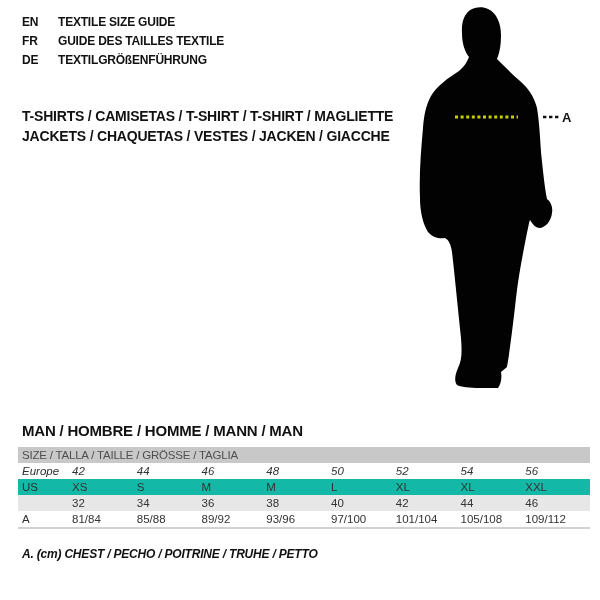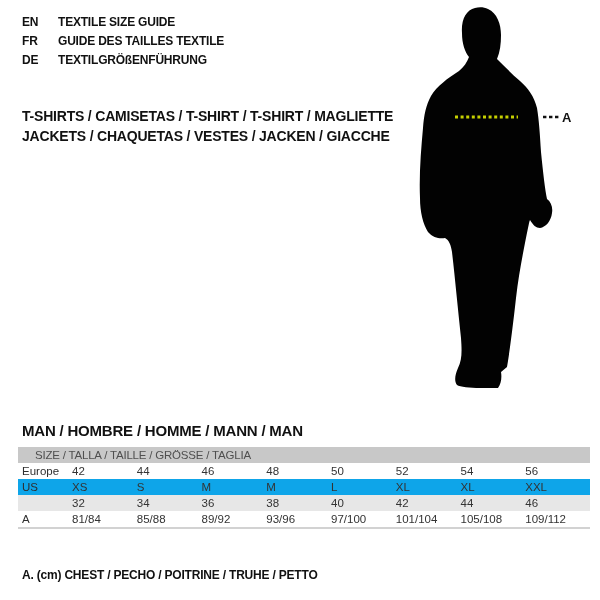--- a/index.html
+++ b/index.html
@@ -17,32 +17,32 @@
   .product-lines div{height:19.5px;line-height:19.5px;white-space:nowrap;}
   
   .figure-wrap{position:absolute;left:400px;top:0;width:200px;height:400px;}
   .figure-wrap svg{display:block;}
   
   .man-caption{position:absolute;left:22px;top:422px;font-size:15px;font-weight:700;letter-spacing:-0.2px;white-space:nowrap;}
   
   .size-table{position:absolute;left:18px;top:447px;width:572px;border-bottom:2px solid #d2d2d2;}
   .t-header{
     height:16px;line-height:16px;background:#c8c8c8;color:#4f4f4f;
-    font-size:11.5px;padding-left:17px;letter-spacing:-0.2px;white-space:nowrap;
+    font-size:11.5px;padding-left:4px;letter-spacing:-0.2px;white-space:nowrap;
   }
   .t-row{display:grid;grid-template-columns:54px repeat(8,1fr);height:16px;line-height:16px;
     font-size:11.5px;color:#333;}
   .t-row .lbl{text-align:left;padding-left:4px;color:#2e2e2e;}
   .t-row .val{text-align:left;}
-  .row-0{background:#ffffff;}
-  .row-1{background:#0ea5e9;}
+  .row-0{background:#ffffff;font-style:italic;}
+  .row-1{background:#14b8a6;}
   .row-2{background:#e7e7e7;}
   .row-3{background:#ffffff;}
   
-  .footnote{position:absolute;left:22px;top:568px;font-size:12px;font-weight:700;letter-spacing:-0.2px;white-space:nowrap;}
+  .footnote{position:absolute;left:22px;top:547px;font-size:12px;font-weight:700;letter-spacing:-0.2px;white-space:nowrap;font-style:italic;}
 </style>
 </head>
 <body>
 
 <div class="canvas">
 
   <div class="lang-list">
     <div class="lang-row">
       <span class="lang-code">EN</span>
       <span class="lang-label">TEXTILE SIZE GUIDE</span>

